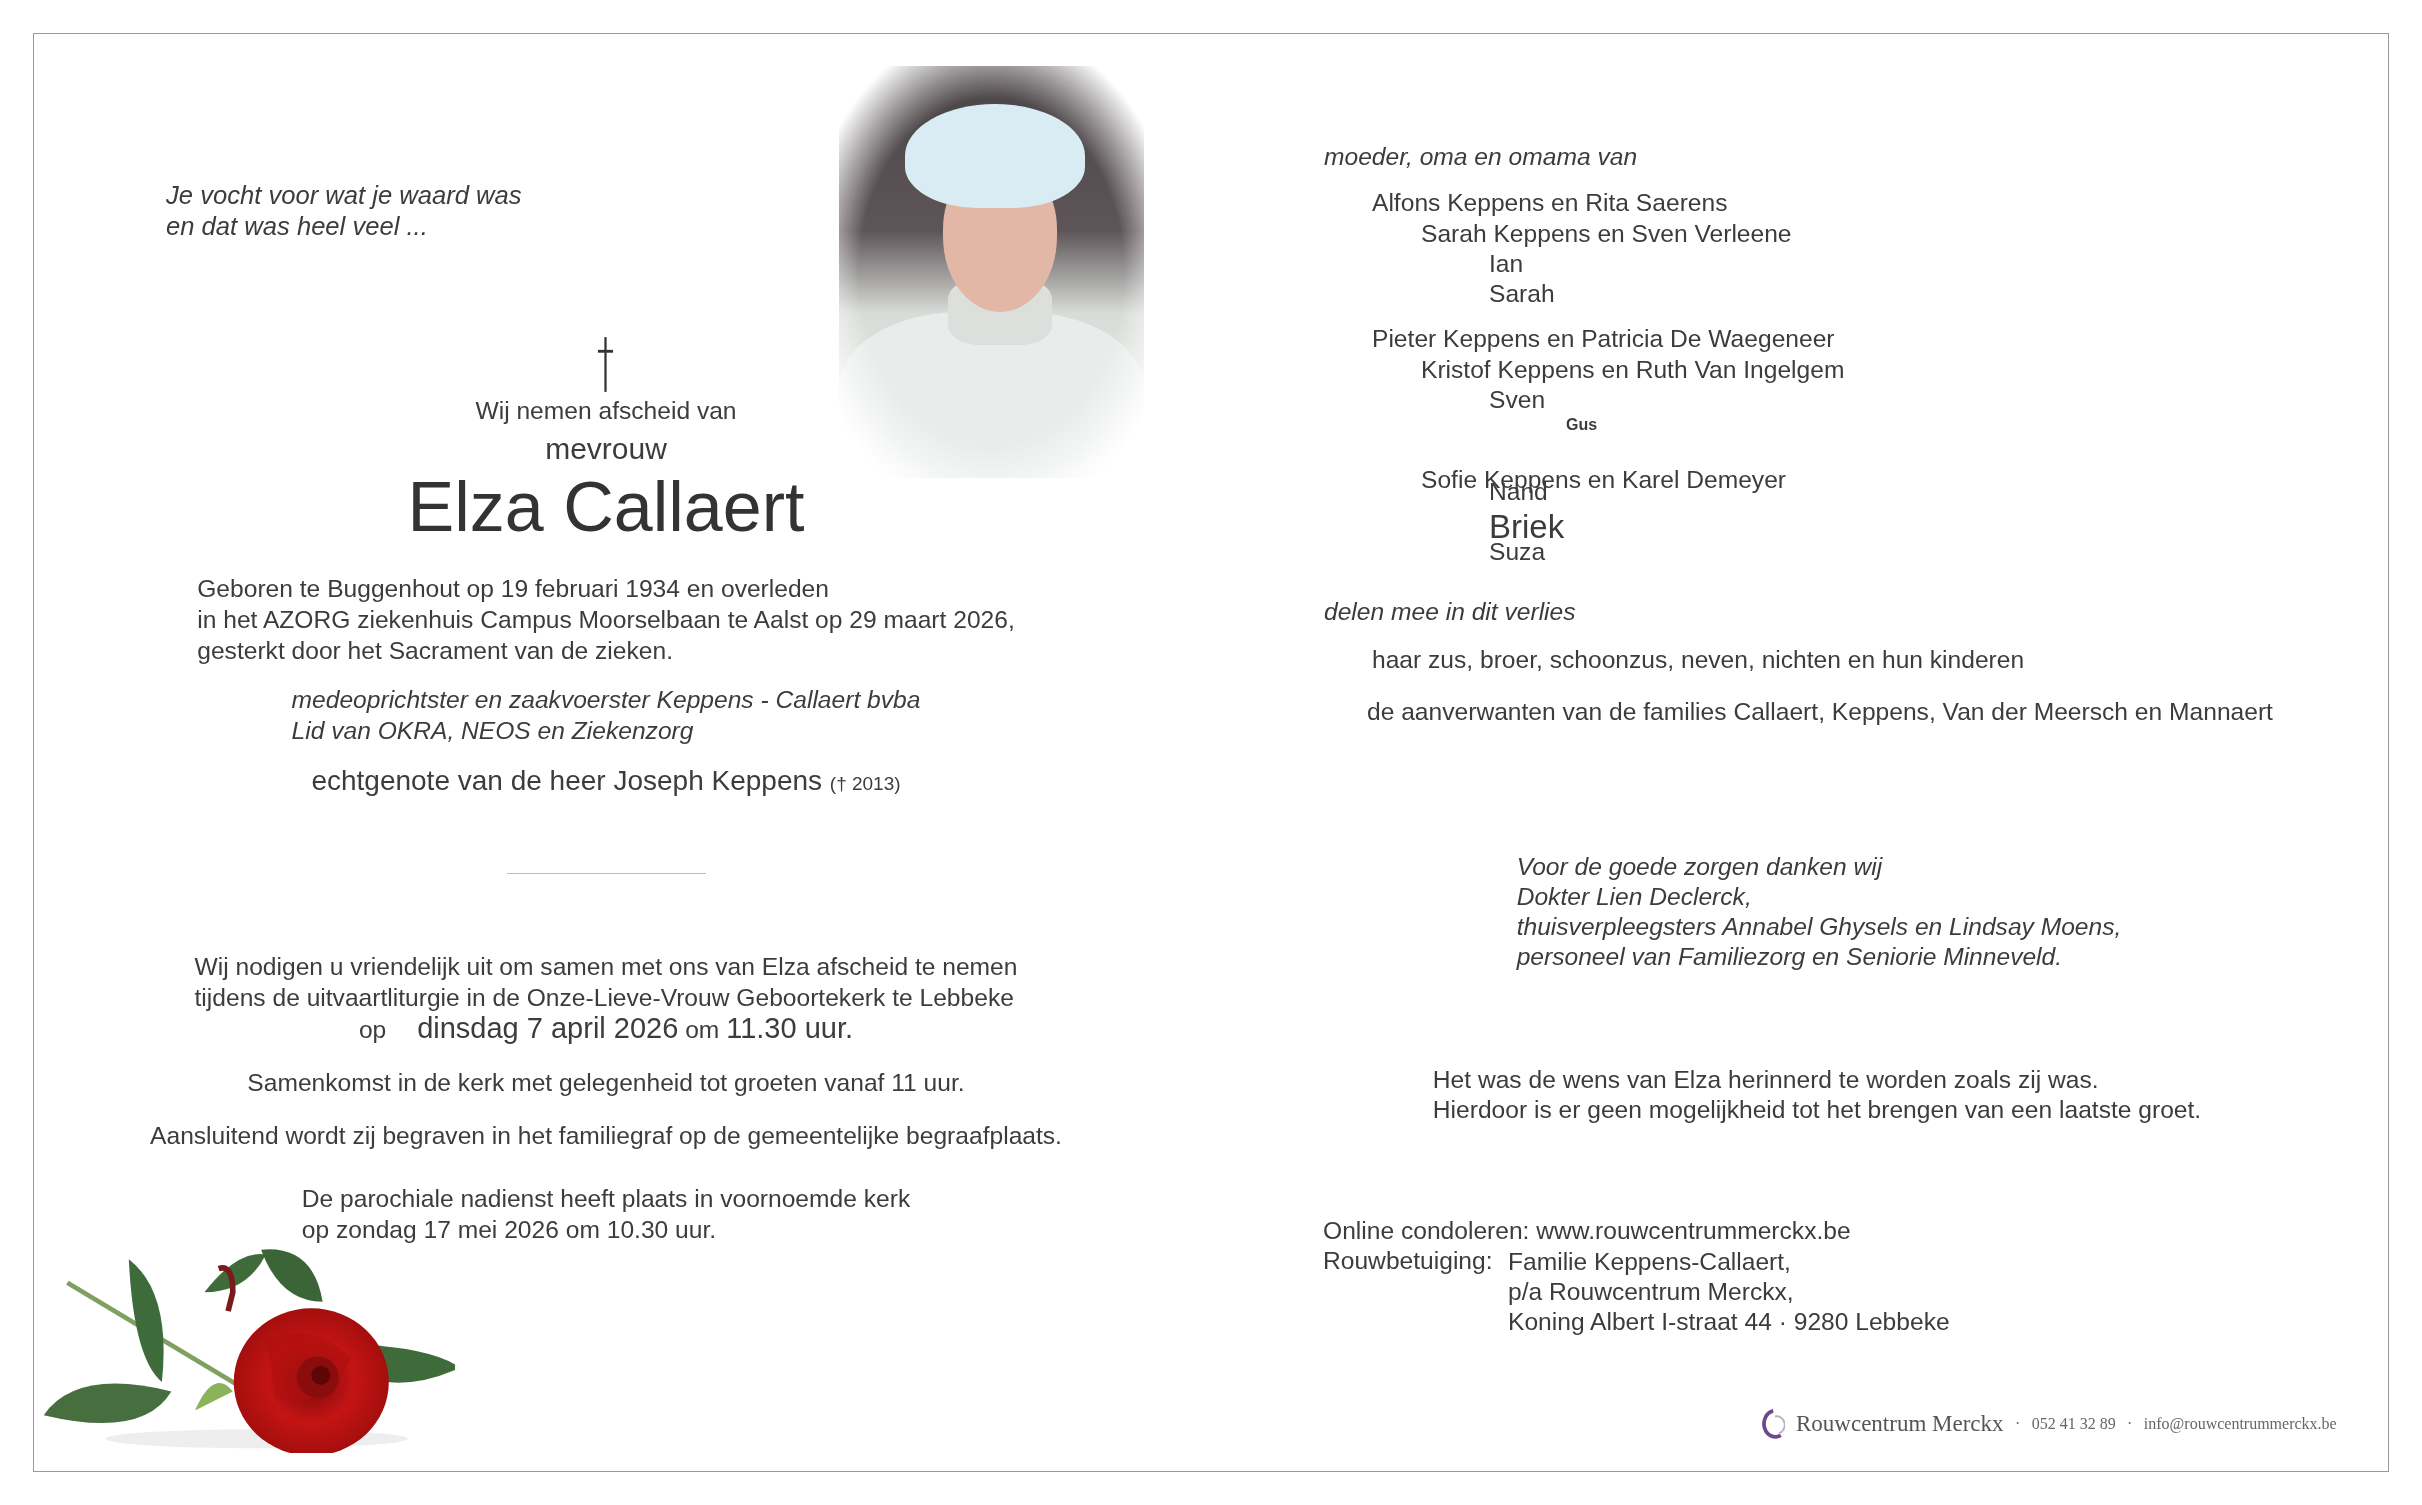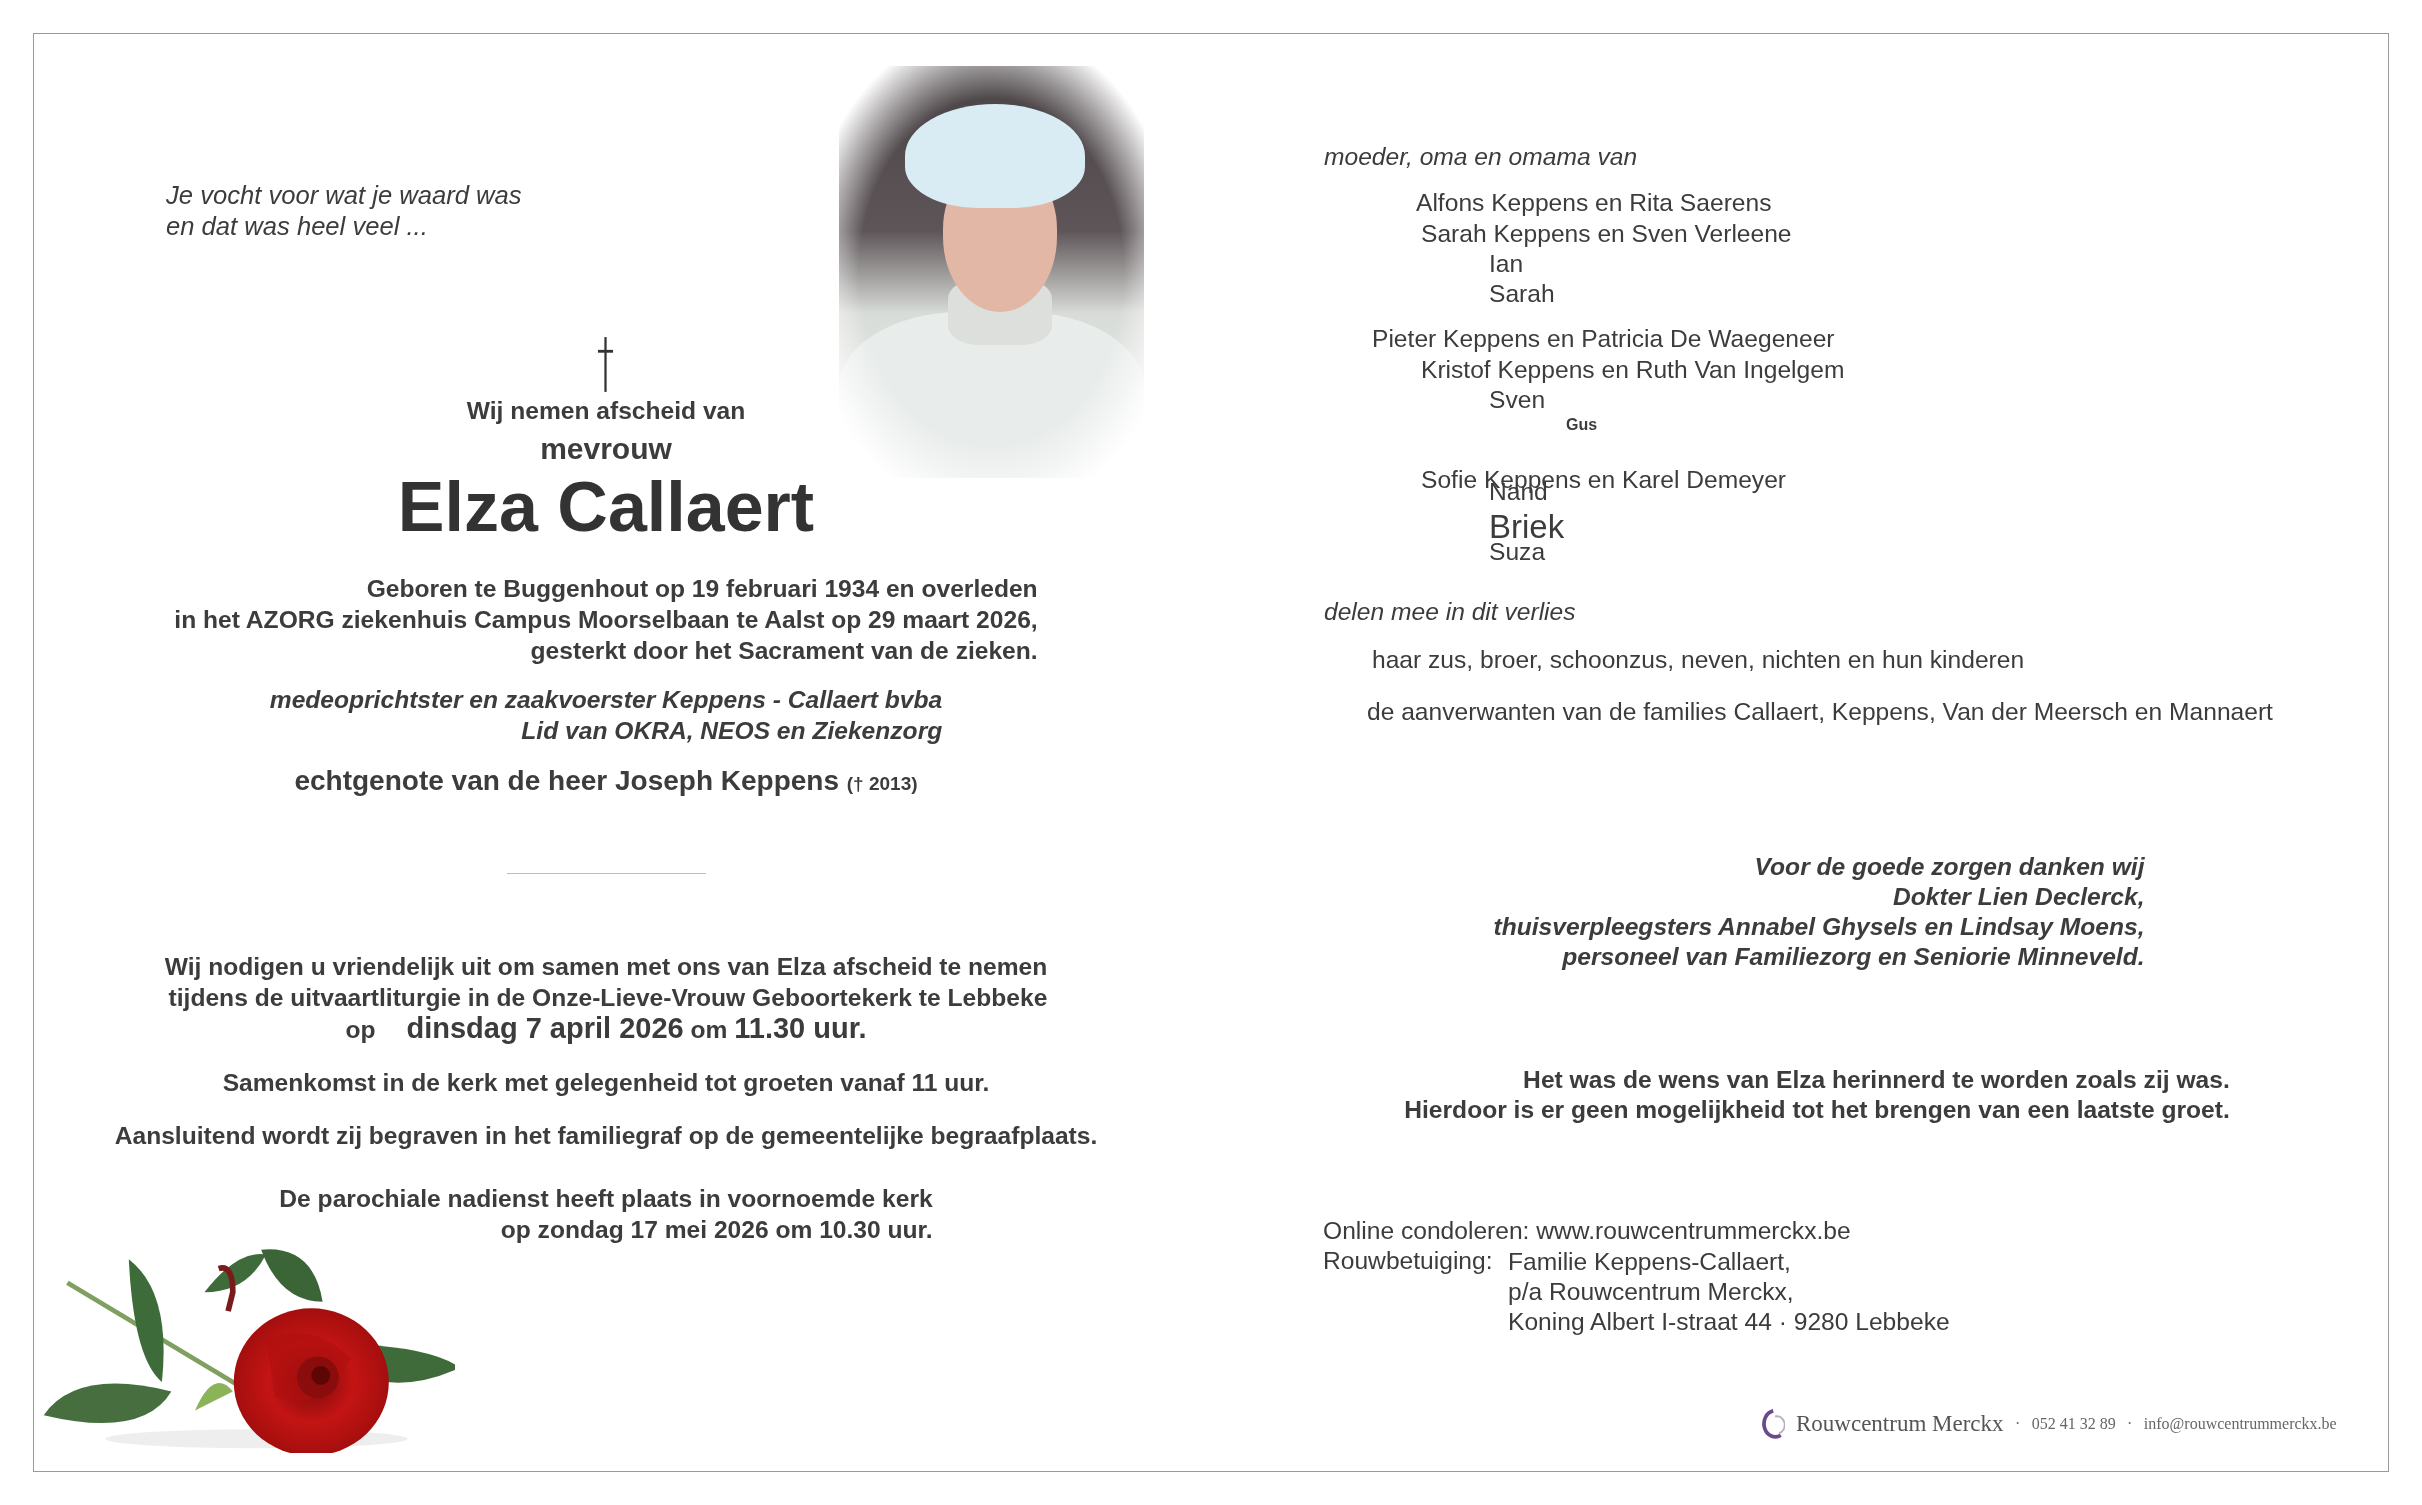--- a/index.html
+++ b/index.html
@@ -1,21 +1,21 @@
 <!DOCTYPE html>
 <html style="font-size:15px"><head>
 <meta charset="utf-8">
 <style>
   html, body { margin:0; padding:0; background:#ffffff; }
   body { width:2423px; height:1506px; position:relative; overflow:hidden;
          font-family:"Liberation Sans", sans-serif; color:#3c3c3c; }
   .card { position:absolute; left:33px; top:33px; width:2356px; height:1439px;
           border:1.9px solid #9a9a9a; box-sizing:border-box; background:#fff; }
   .abs { position:absolute; white-space:nowrap; }
-  .c { transform:translateX(-50%); text-align:right;font-weight:bold; }
+  .c { transform:translateX(-50%); text-align:left; }
   .it { font-style:italic; }
   .t26 { font-size:24.6px; line-height:31px; }
   .t27 { font-size:25.6px; line-height:31px; }
   .lbl { display:block; }
 
   
   .photo { position:absolute; left:839px; top:66px; width:305px; height:412px;
            background:
              radial-gradient(ellipse 55% 45% at 50% 32%, rgba(240,200,180,0.0) 0%, rgba(0,0,0,0) 100%),
              linear-gradient(180deg, #4a4446 0%, #5e5558 40%, #d8dcd8 60%, #eef0ec 100%);
@@ -125,21 +125,21 @@
   <path d="M165 195 Q185 150 205 175Z" fill="#8bb35a"></path>
   <ellipse cx="288" cy="165" rx="82" ry="78" fill="url(#rg)"></ellipse>
   <path d="M240 120 Q290 100 330 140 Q300 200 250 180Z" fill="#b01010" opacity="0.7"></path>
   <circle cx="295" cy="160" r="22" fill="#8a0c0c"></circle>
   <circle cx="298" cy="158" r="10" fill="#5e0606"></circle>
   <path d="M190 45 Q205 40 205 70 L200 90" stroke="#7a1a1a" stroke-width="6" fill="none"></path>
 </svg>
 
 <div class="abs it" style="left:1324px; top:143px; font-size:24.6px;">moeder, oma en omama van</div>
 
-<div class="abs" style="left:1372px; top:189px; font-size:24.6px;margin-left:44px;">Alfons Keppens en Rita Saerens</div>
+<div class="abs" style="left:1372px; top:189px; font-size:24.6px;">Alfons Keppens en Rita Saerens</div>
 <div class="abs" style="left:1421px; top:220px; font-size:24.6px;">Sarah Keppens en Sven Verleene</div>
 <div class="abs" style="left:1489px; top:250px; font-size:24.6px;">Ian</div>
 <div class="abs" style="left:1489px; top:280px; font-size:24.6px;">Sarah</div>
 <div class="abs" style="left:1372px; top:325px; font-size:24.6px;">Pieter Keppens en Patricia De Waegeneer</div>
 <div class="abs" style="left:1421px; top:356px; font-size:24.6px;">Kristof Keppens en Ruth Van Ingelgem</div>
 <div class="abs" style="left:1489px; top:386px; font-size:24.6px;">Sven</div>
 <div class="abs" style="left:1566px; top:416px; font-size:16px;font-weight:bold;">Gus</div>
 <div class="abs" style="left:1421px; top:466px; font-size:24.6px;">Sofie Keppens en Karel Demeyer</div>
 <div class="abs" style="left:1489px; top:478px; font-size:24.6px;">Nand</div>
 <div class="abs" style="left:1489px; top:508px; font-size:33px;">Briek</div>

